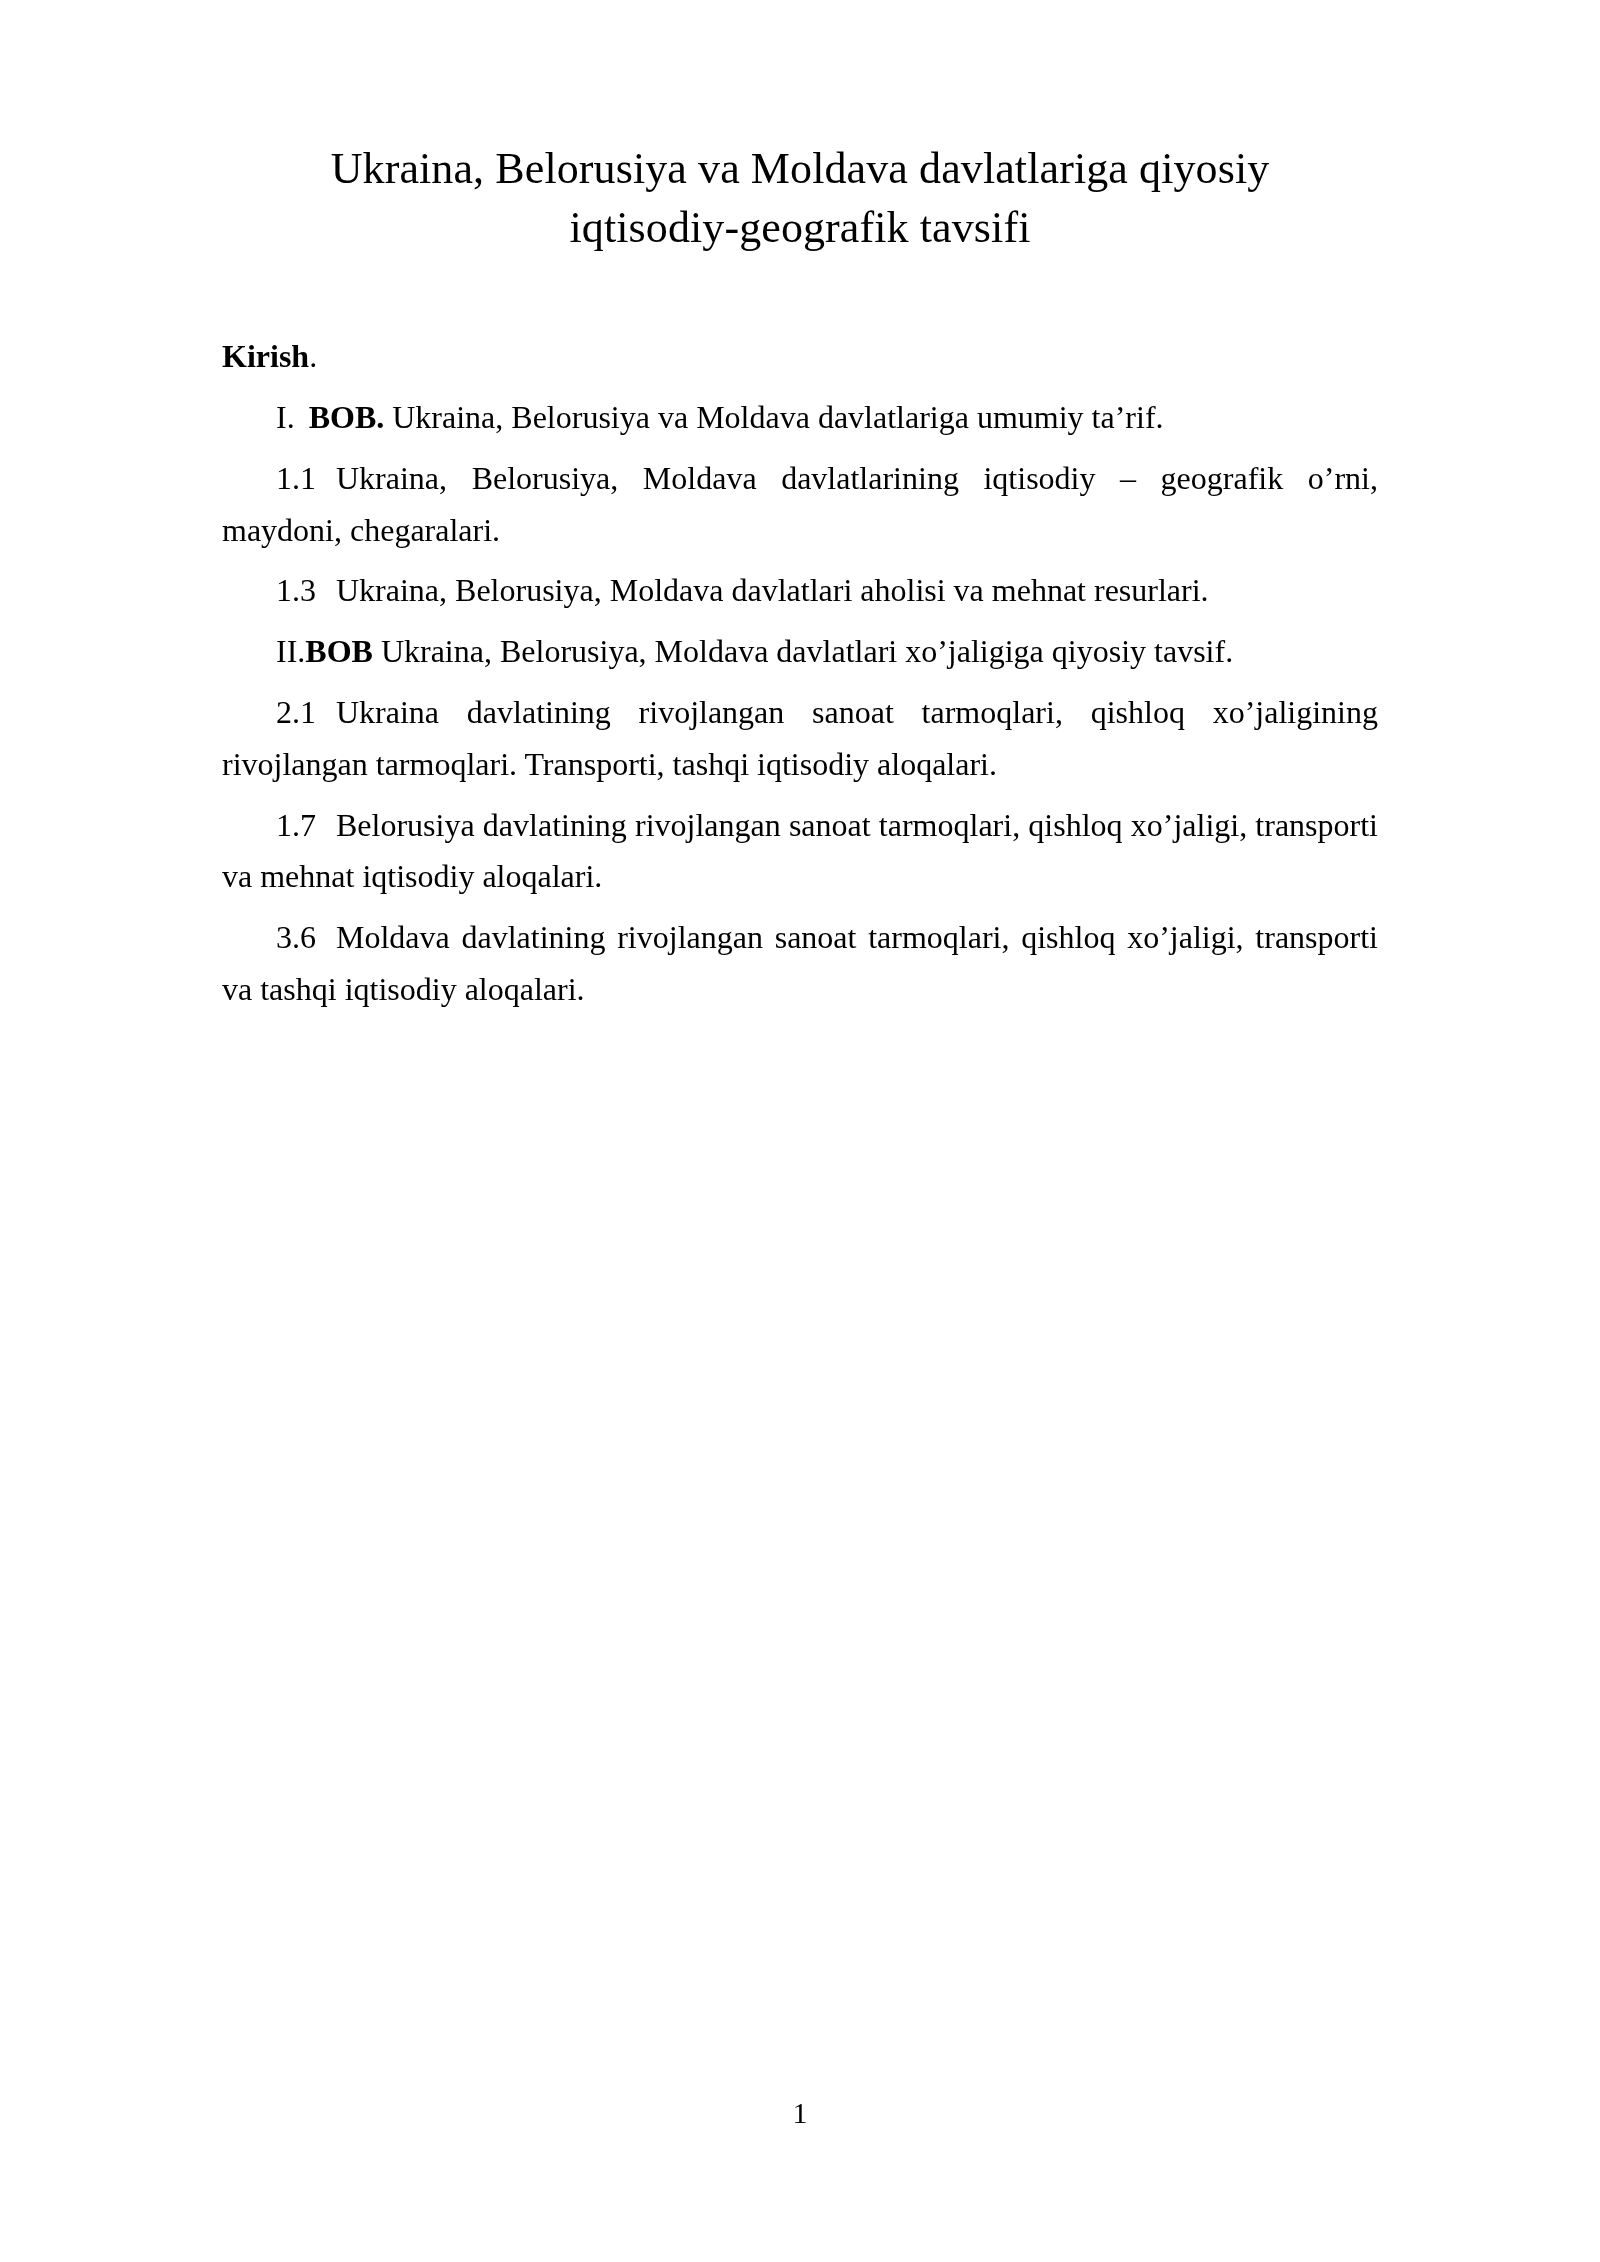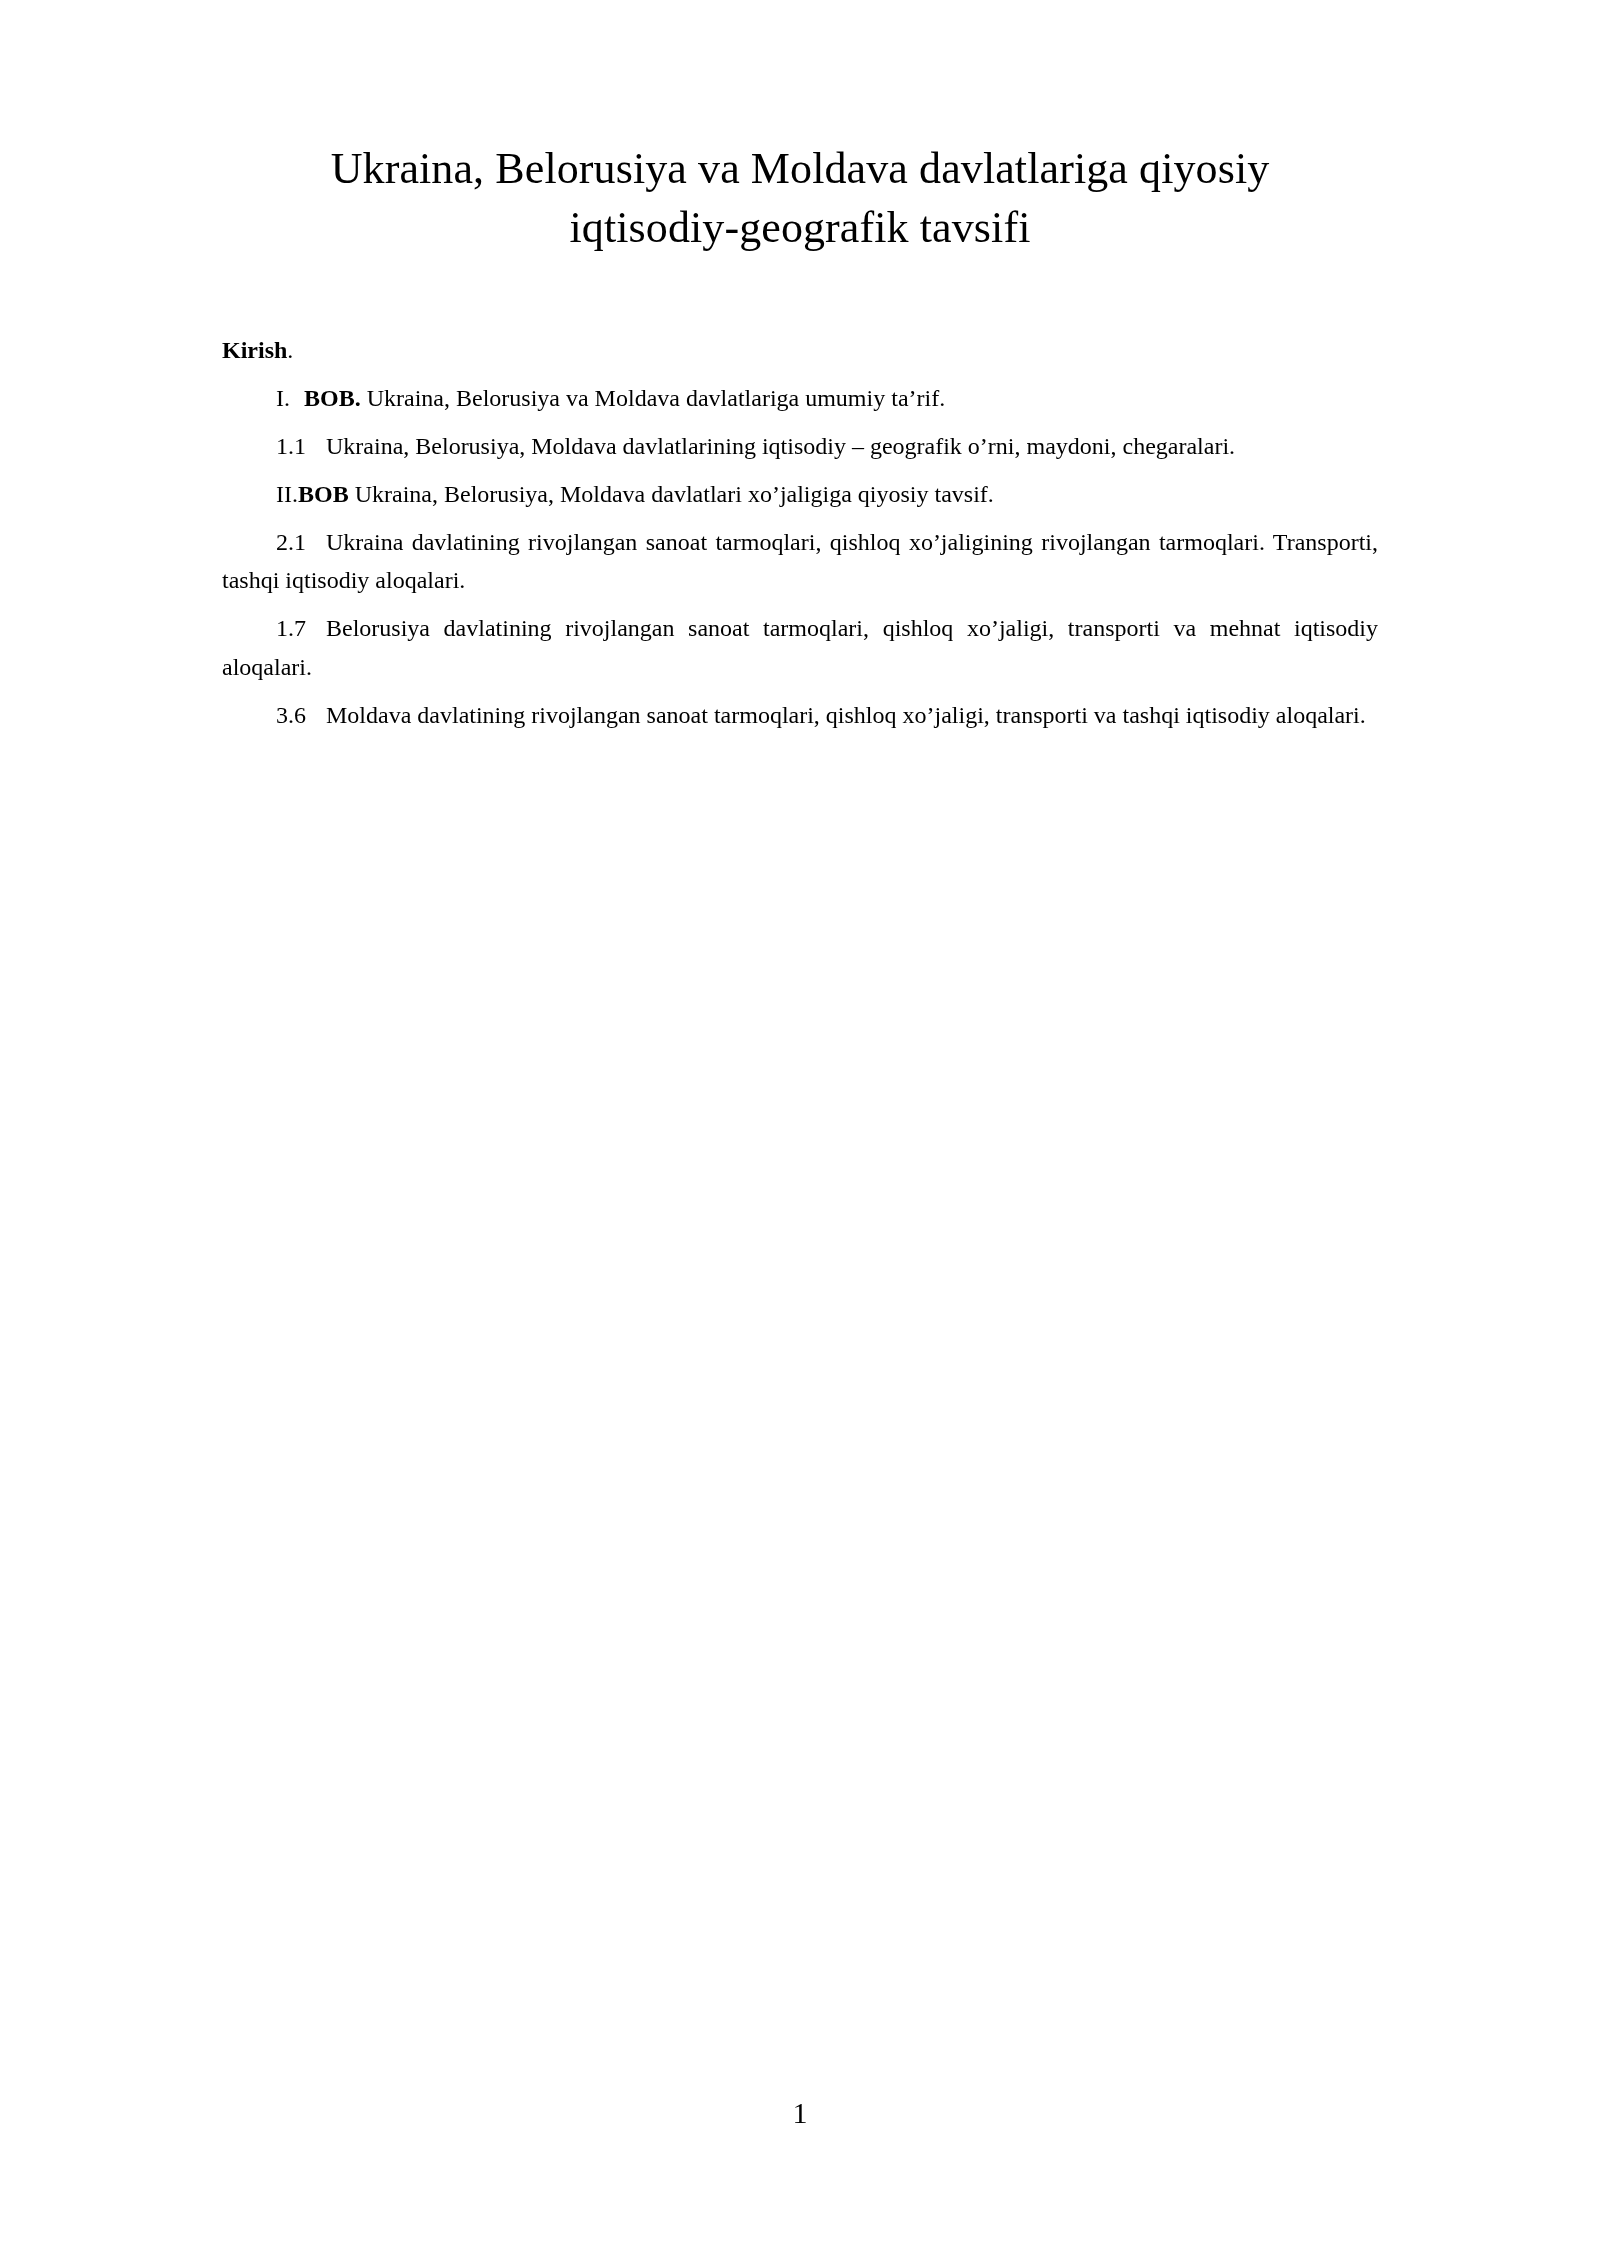--- a/index.html
+++ b/index.html
@@ -33,21 +33,21 @@
     text-align: center;
     font-weight: normal;
     margin: 0;
     padding: 0 22px;
     letter-spacing: 0.1px;
   }
   .toc {
     margin-top: 74px;
   }
   .para {
-    font-size: 24px;
+    font-size: 32px;
     line-height: 1.62;
     text-align: justify;
     text-justify: inter-word;
     margin: 8px 0 9px 0;
     hyphens: none;
   }
   .para.last {
     margin-bottom: 0;
   }
   .para-indent {
@@ -91,20 +91,21 @@
 
     <div class="toc">
 
       <p class="para para-noindent"><b class="bold">Kirish</b><span>.</span></p>
 
       <p class="para para-indent"><span>I.</span><span class="gap-sm"></span><b class="bold">BOB.</b> <span>Ukraina, Belorusiya va Moldava davlatlariga umumiy ta’rif.</span></p>
 
       <p class="para para-indent"><span>1.1</span><span class="gap-md"></span><span>Ukraina, Belorusiya, Moldava davlatlarining iqtisodiy – geografik o’rni, maydoni, chegaralari.</span></p>
 
 
+      <p class="para para-indent"><span>1.3</span><span class="gap-md"></span><span>Ukraina, Belorusiya, Moldava davlatlari aholisi va mehnat resurlari.</span></p>
 
       <p class="para para-indent"><span>II.</span><b class="bold">BOB</b> <span>Ukraina, Belorusiya, Moldava davlatlari xo’jaligiga qiyosiy tavsif.</span></p>
 
       <p class="para para-indent"><span>2.1</span><span class="gap-md"></span><span>Ukraina davlatining rivojlangan sanoat tarmoqlari, qishloq xo’jaligining rivojlangan tarmoqlari. Transporti, tashqi iqtisodiy aloqalari.</span></p>
 
       <p class="para para-indent"><span>1.7</span><span class="gap-md"></span><span>Belorusiya davlatining rivojlangan sanoat tarmoqlari, qishloq xo’jaligi, transporti va mehnat iqtisodiy aloqalari.</span></p>
 
       <p class="para para-indent last"><span>3.6</span><span class="gap-md"></span><span>Moldava davlatining rivojlangan sanoat tarmoqlari, qishloq xo’jaligi, transporti va tashqi iqtisodiy aloqalari.</span></p>
 
     </div>

